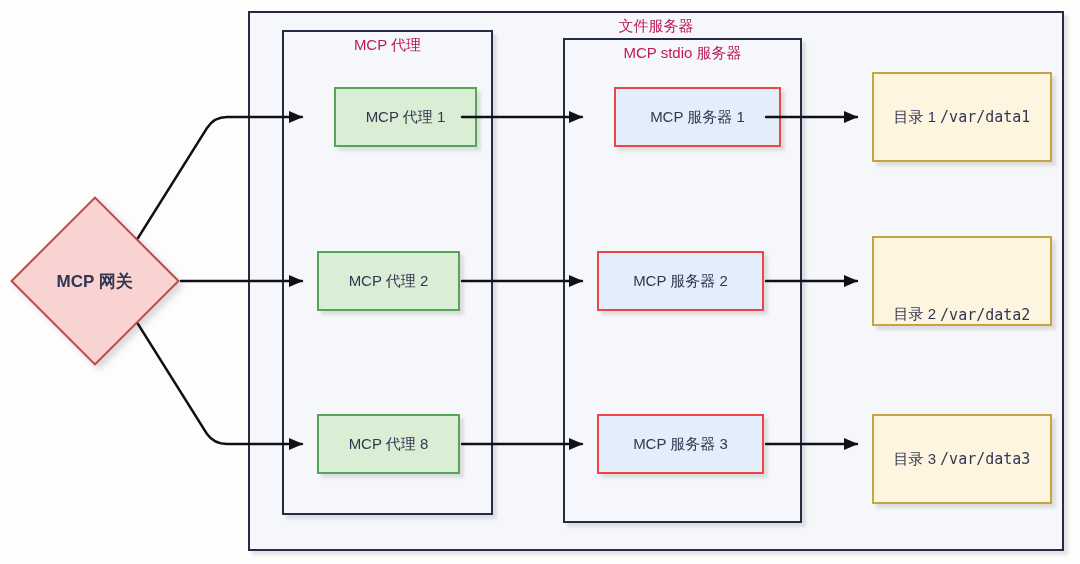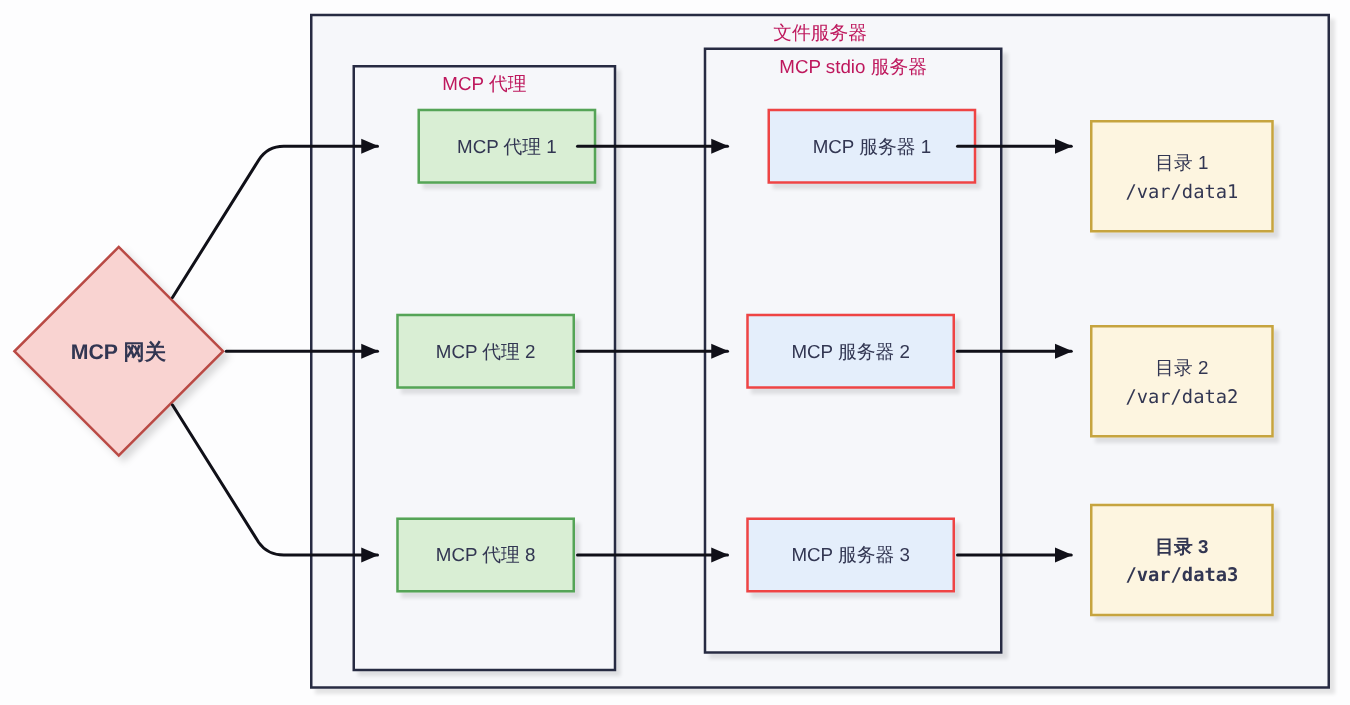--- a/index.html
+++ b/index.html
@@ -14,43 +14,43 @@
   
   .outer-box {
     left:248px; top:11px; width:816px; height:540px;
     background:#f6f7fa; border:2px solid #272b42;
     box-shadow:4px 4px 3px rgba(0,0,0,0.10);
   }
   .inner-box {
     background:#f6f7fa; border:2px solid #272b42;
     box-shadow:4px 4px 3px rgba(0,0,0,0.10);
   }
-  .inner-box.proxy { left:282px; top:52px; width:211px; height:485px; }
+  .inner-box.proxy { left:282px; top:30px; width:211px; height:485px; }
   .inner-box.stdio { left:563px; top:38px; width:239px; height:485px; }
   .group-label {
     width:100%; text-align:center; padding-top:4px;
     font-size:15px; color:#be185d;
   }
 
   
   .node {
     position:absolute; box-sizing:border-box;
     display:flex; align-items:center; justify-content:center;
     font-size:15px; color:#323652; text-align:center;
     box-shadow:4px 4px 3px rgba(0,0,0,0.10);
   }
   .proxy-node { left:317px; width:143px; height:60px; background:#d9eed4; border:2px solid #55a457; }
   .server-node { left:597px; width:167px; height:60px; background:#e4eefb; border:2px solid #ef4444; }
   .dir-node {
-    left:872px; width:147px; height:90px;
+    left:872px; width:180px; height:90px;
     background:#fdf5e0; border:2px solid #c6a43f;
-    flex-direction:column; gap:4px;margin-top:24px;
+    flex-direction:row; gap:4px;
   }
   .n-top-0 { top:87px;margin-left:17px; }  .n-top-1 { top:251px; }  .n-top-2 { top:414px; }
-  .d-top-0 { top:72px; }  .d-top-1 { top:236px; }  .d-top-2 { top:379px;font-weight:bold; }
+  .d-top-0 { top:72px; }  .d-top-1 { top:236px;align-items:flex-end; }  .d-top-2 { top:414px; }
   .dir-path { font-family:"DejaVu Sans Mono","Liberation Mono",monospace; font-size:15px; }
 
   
   .diamond-wrap {
     position:absolute; left:35px; top:221px; width:120px; height:120px;
     filter:drop-shadow(4px 4px 3px rgba(0,0,0,0.14));
   }
   .diamond {
     width:100%; height:100%; box-sizing:border-box;
     transform:rotate(45deg);

